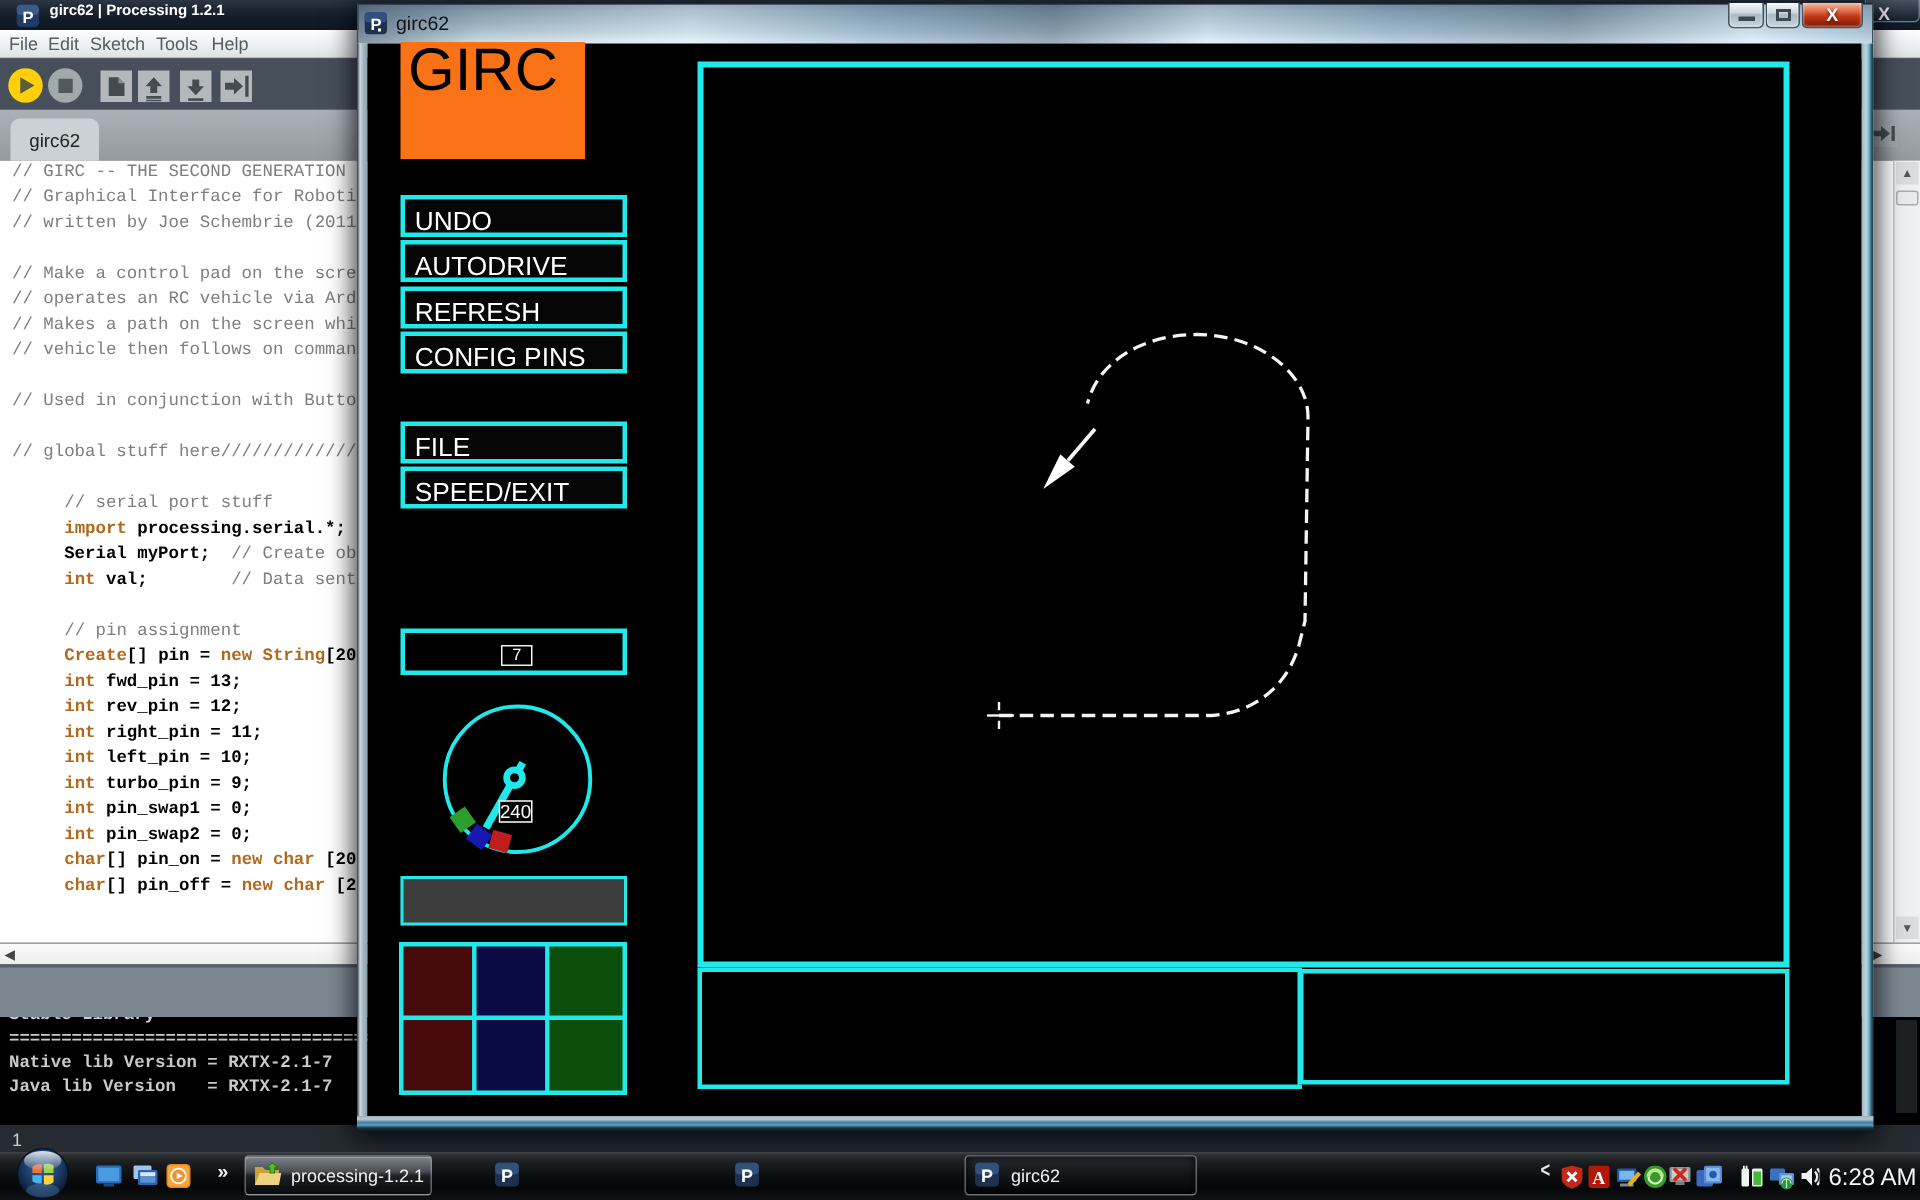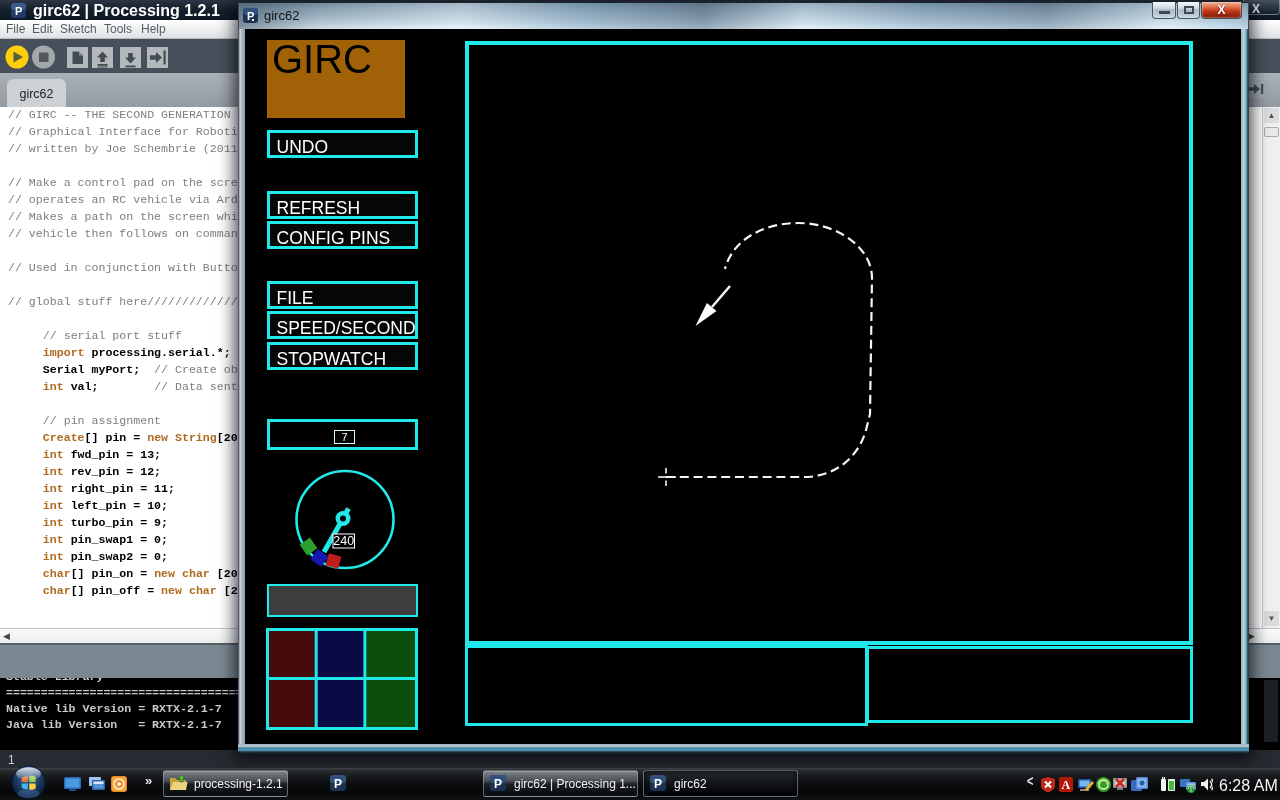--- a/index.html
+++ b/index.html
@@ -40,21 +40,21 @@
 .btnrow{position:absolute;left:267px;width:151px;height:28px;border:3px solid #22e9e9;background:#060606;color:#fff;font-size:17.5px;line-height:28px;padding-left:6.5px}
 </style></head><body>
 <div id="scr">
 
 <div class="abs ide-title">
   <svg class="abs" style="left:11px;top:3px" width="15" height="15">
         <rect x="0" y="0" width="15" height="15" rx="3" fill="#223a66"></rect>
         <rect x="0" y="0" width="15" height="7" rx="3" fill="#3a5a8c"></rect>
         <text x="4" y="12" font-size="11" font-weight="bold" fill="#fff" font-family="Liberation Sans">P</text>
       </svg>
-  <span class="abs" style="left:33px;top:2px;color:#fff;font-size:16px;font-weight:bold">girc62 | Processing 1.2.1</span>
+  <span class="abs" style="left:33px;top:2px;color:#fff;font-size:10px;font-weight:bold">girc62 | Processing 1.2.1</span>
   <div class="abs" style="left:1243px;top:0;width:37px;height:15px;border:1px solid rgba(210,225,235,.4);border-top:none;border-radius:0 0 4px 4px;background:linear-gradient(180deg,rgba(160,175,190,.25),rgba(60,75,90,.15))"></div>
       <span class="abs" style="left:1252px;top:2px;color:#eef2f5;font-size:12px;font-weight:bold">X</span>
 </div>
 
 <div class="abs ide-menu">
       <span style="left:6px">File</span>
       <span style="left:32px">Edit</span>
       <span style="left:60px">Sketch</span>
       <span style="left:104px">Tools</span>
       <span style="left:141px">Help</span>
@@ -165,30 +165,30 @@
     </svg>
 <span class="abs" style="left:264px;top:8px;color:#101418;font-size:13px">girc62</span>
 <div class="abs capbtn" style="left:1152px;width:24px">
       <div class="abs" style="left:6px;top:9px;width:11px;height:3px;background:#3e4850"></div>
     </div>
 <div class="abs capbtn" style="left:1177px;width:23px">
       <div class="abs" style="left:6px;top:4px;width:10px;height:8px;border:2px solid #3e4850"></div>
     </div>
 <div class="abs capbtn capclose" style="left:1201px;width:41px;color:#fff;font-weight:bold;font-size:12px;text-align:center;line-height:16px;text-shadow:0 1px 2px #60100a">X</div>
 
-<div class="abs" style="left:267px;top:40px;width:138px;height:78px;background:#a16207">
+<div class="abs" style="left:267px;top:28px;width:123px;height:78px;background:#f97316">
   <div class="abs" style="left:5px;top:-3px;font-size:40px;color:#000;letter-spacing:0px">GIRC</div>
 </div>
 
 <div class="btnrow" style="top:130px">UNDO</div>
+<div class="btnrow" style="top:160.3px">AUTODRIVE</div>
 <div class="btnrow" style="top:190.5px">REFRESH</div>
 <div class="btnrow" style="top:220.7px">CONFIG PINS</div>
 <div class="btnrow" style="top:281.2px">FILE</div>
-<div class="btnrow" style="top:311.4px">SPEED/SECOND</div>
-<div class="btnrow" style="top:341.6px">STOPWATCH</div>
+<div class="btnrow" style="top:311.4px">SPEED/EXIT</div>
 
 <div class="abs cy" style="left:267px;top:419px;width:151px;height:31px">
   <div class="abs" style="left:64px;top:8px;width:21px;height:14px;border:1px solid #d8fbfb;color:#fff;font-size:11px;text-align:center;line-height:13px">7</div>
 </div>
 
 <svg class="abs" style="left:290px;top:464px" width="112" height="112" viewBox="0 0 112 112">
   <circle cx="55" cy="55.5" r="48.5" fill="none" stroke="#22e9e9" stroke-width="2.6"></circle>
   <g>
     <rect x="-6.5" y="-6.25" width="13" height="12.5" fill="#2c9e2c" transform="translate(18.5,82.5) rotate(55)"></rect>
     <rect x="-6.5" y="-6.25" width="13" height="12.5" fill="#1717b2" transform="translate(29.5,94) rotate(36)"></rect>
@@ -228,23 +228,20 @@
   <polygon points="226.5,281 237.9,257.9 247.5,266.1" fill="#fff"></polygon>
 </svg>
 
 <div class="abs" style="left:465px;top:645px;width:403px;height:81px;border:3px solid #22e9e9;background:#000"></div>
 <div class="abs" style="left:866px;top:646px;width:327px;height:77px;border:3px solid #22e9e9;background:#000"></div>
 
 <div class="abs taskbar">
   <span class="abs" style="left:145px;top:5px;color:#eee;font-size:13px;font-weight:bold">»</span>
   <div class="tbtn" style="left:163px;width:125px">
         <span class="lbl">processing-1.2.1</span>
-      </div>
-  <div class="tbtn" style="left:483px;width:155px">
-        <span class="lbl">girc62 | Processing 1...</span>
       </div>
   <div class="tbtn active" style="left:643px;width:155px">
         <span class="lbl">girc62</span>
       </div>
   <span class="abs" style="left:1027px;top:7px;color:#e8e8e8;font-size:11px;font-weight:bold;transform:scaleY(1.3)">&lt;</span>
   <span class="abs" style="left:1219px;top:9px;color:#f5f5f5;font-size:16px">6:28 AM</span>
 
   <svg class="abs" style="left:64px;top:8px" width="66" height="18">
     <g>
           <rect x="0" y="1" width="17" height="12" rx="1.5" fill="#2a6ab8"></rect>

